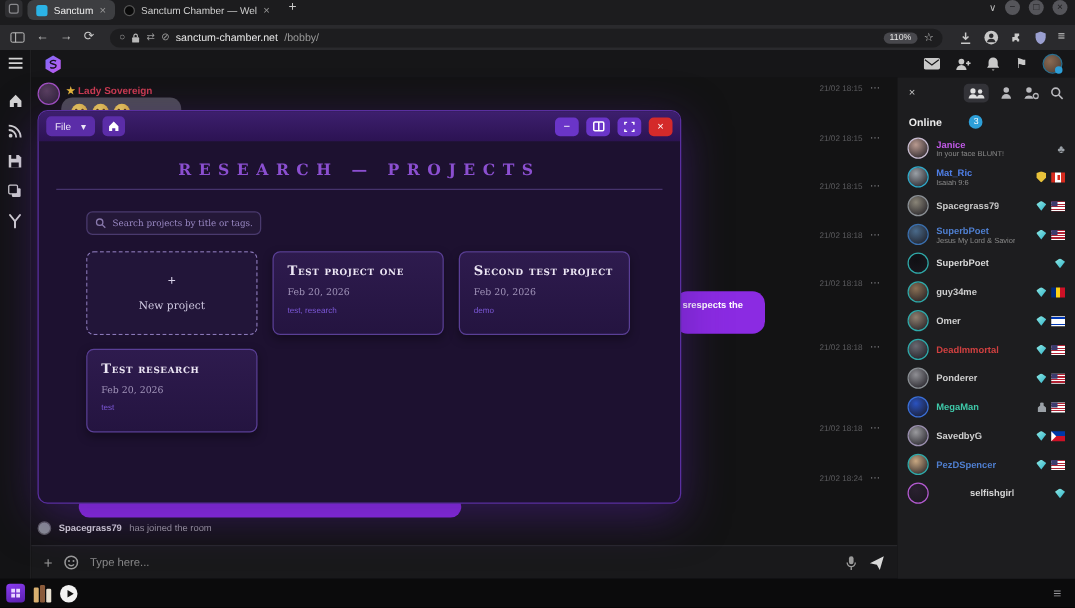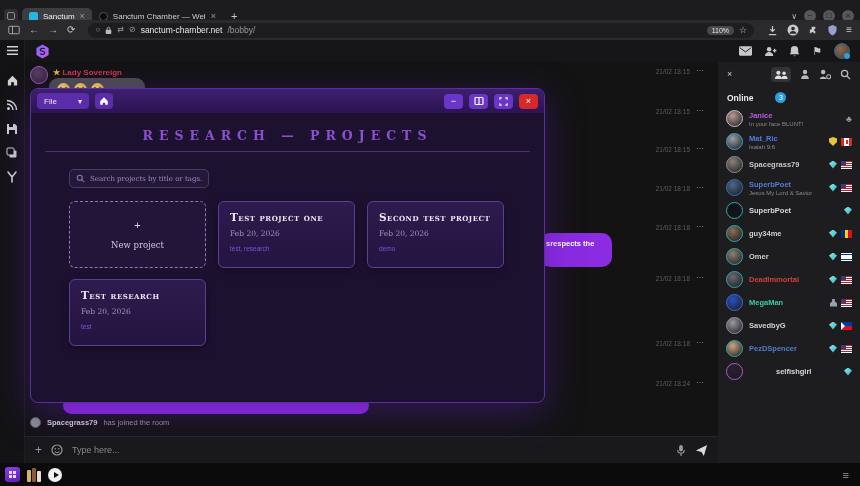--- a/index.html
+++ b/index.html
@@ -1,21 +1,21 @@
 <!DOCTYPE html>
 <html><head>
 <meta charset="utf-8">
 <style>
   *{margin:0;padding:0;box-sizing:border-box}
   html,body{background:#000}
   body{font-family:"Liberation Sans",sans-serif;-webkit-font-smoothing:antialiased}
   .screen{position:relative;width:860px;height:486px;overflow:hidden;background:#0c0c0d}
 
   
-  .titlebar{position:absolute;left:0;top:0;right:0;height:32px;background:#1c1c1e;display:flex;align-items:center}
+  .titlebar{position:absolute;left:0;top:0;right:0;height:32px;background:#1c1c1e;display:flex;align-items:flex-start}
   .winlist{width:14px;height:14px;margin:0 4px;background:#2e2e31;border-radius:3px;position:relative}
   .winlist::after{content:"";position:absolute;left:3px;top:3px;right:3px;bottom:3px;border:1px solid #8a8a8e;border-radius:2px}
   .tab{height:16px;display:flex;align-items:center;gap:5px;padding:0 7px;border-radius:5px;font-size:8px;color:#cfcfcf;max-width:160px}
   .tab.active{background:#3d3e41;color:#f0f0f0}
   .fav1{width:9px;height:9px;border-radius:2px;background:#2bb3e6;flex:none}
   .fav2{width:9px;height:9px;border-radius:50%;background:#0a0a0a;border:1px solid #555;flex:none}
   .tab .tlabel{white-space:nowrap;overflow:hidden;text-overflow:ellipsis}
   .tab .tclose{color:#9a9a9a;font-size:9px}
   .newtab{color:#c9c9c9;font-size:11px;margin-left:8px}
   .tb-right{margin-left:auto;display:flex;align-items:center;gap:7px;padding-right:6px}
@@ -67,21 +67,21 @@
   .sys-user{color:#d6d6d6;font-size:7.5px;font-weight:bold}
   .sys-text{color:#9a9a9a;font-size:7.5px}
   .inputbar{position:absolute;left:0;right:0;bottom:0;height:27px;background:#19191b;border-top:1px solid #27272a;display:flex;align-items:center;gap:9px;padding:0 10px}
   .plusg{color:#9a9a9a;font-size:12px;line-height:1}
   .chatinput{flex:1;background:transparent;border:none;outline:none;color:#d9d9d9;font-size:9px;font-family:"Liberation Sans",sans-serif}
   .chatinput::placeholder{color:#8a8a8a}
 
   
   .modal{position:absolute;left:30px;top:48px;width:515px;height:315px;background:#1d1130;border:1px solid #5a2fa0;border-radius:8px;z-index:50;box-shadow:0 10px 36px rgba(80,30,150,.5)}
   .modal-header{height:24px;background:linear-gradient(180deg,#3d1f6e,#2c1353);border-radius:7px 7px 0 0;display:flex;align-items:center;gap:6px;padding:0 6px}
-  .file-btn{height:16px;background:#5b2da8;border-radius:4px;color:#ece6f6;font-size:8px;display:flex;align-items:center;gap:21px;padding:0 7px}
+  .file-btn{height:16px;background:#5b2da8;border-radius:4px;color:#ece6f6;font-size:8px;display:flex;align-items:center;gap:8px;padding:0 7px}
   .home-btn{width:18px;height:16px;background:#5b2da8;border-radius:4px;display:flex;align-items:center;justify-content:center}
   .mh-spacer{flex:1}
   .mini-btn{width:19px;height:15px;background:#6a35c8;border-radius:4px;color:#fff;font-size:9px;line-height:14px;text-align:center;display:flex;align-items:center;justify-content:center}
   .close-btn{width:19px;height:15px;background:#d42a2a;border-radius:4px;color:#fff;font-size:9px;display:flex;align-items:center;justify-content:center}
   .modal-title{margin-top:15px;text-align:center;font-family:"DejaVu Serif",serif;font-weight:bold;font-size:12.5px;letter-spacing:6px;color:#8b4fd0}
   .modal-hr{margin:8px 14px 0 14px;border-top:1px solid #46336c}
   .msearch{position:absolute;left:38px;top:80px;width:140px;height:19px;background:#241838;border:1px solid #4a3a6e;border-radius:5px;display:flex;align-items:center;gap:5px;padding:0 6px}
   .msearch input{flex:1;background:transparent;border:none;outline:none;color:#a090c8;font-size:7px;font-family:"DejaVu Serif",serif}
   .msearch input::placeholder{color:#9a89c4}
   .cards{position:absolute;left:38px;top:112px;display:grid;grid-template-columns:repeat(3,137px);gap:11px 12px}
@@ -515,20 +515,31 @@
     <span class="u-txt">
       <span class="u-name" style="color: rgb(208, 64, 64);">DeadImmortal</span>
 
     </span>
     <span class="u-badges">
               <span class="bdg b-gem"></span>
               <span class="bdg b-flag-us"></span>
             </span>
   </div>
           <div class="u-row">
+    <span class="u-av" style="border-color: rgb(138, 143, 148); background: radial-gradient(circle at 38% 32%, rgb(143, 143, 148), rgb(26, 24, 31));"></span>
+    <span class="u-txt">
+      <span class="u-name" style="color: rgb(207, 207, 207);">Ponderer</span>
+
+    </span>
+    <span class="u-badges">
+              <span class="bdg b-gem"></span>
+              <span class="bdg b-flag-us"></span>
+            </span>
+  </div>
+          <div class="u-row">
     <span class="u-av" style="border-color: rgb(58, 111, 216); background: radial-gradient(circle at 38% 32%, rgb(42, 82, 192), rgb(26, 24, 31));"></span>
     <span class="u-txt">
       <span class="u-name" style="color: rgb(63, 201, 169);">MegaMan</span>
 
     </span>
     <span class="u-badges">
               <span class="bdg b-person-gray"></span>
               <span class="bdg b-flag-us"></span>
             </span>
   </div>

